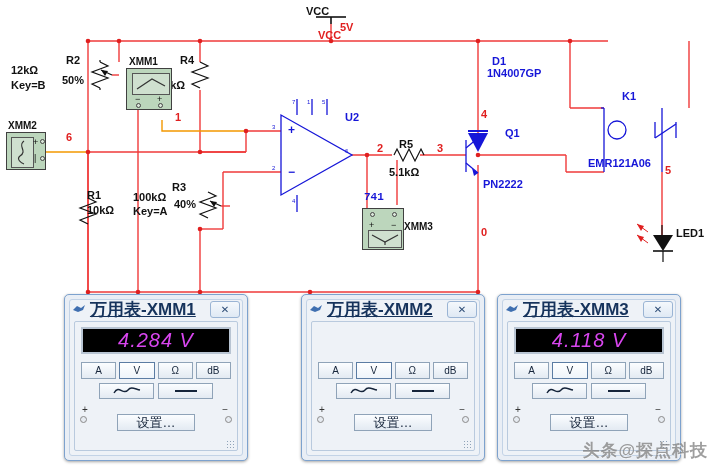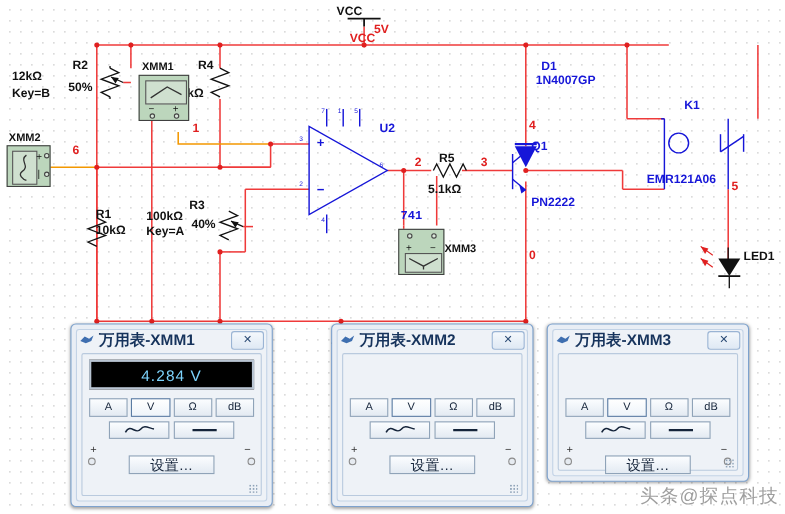--- a/index.html
+++ b/index.html
@@ -32,33 +32,33 @@
 
   
   .dlg{position:absolute;background:#e9eef5;
        border:1px solid #7da2ce;border-radius:5px;
        box-shadow:0 1px 3px rgba(0,0,0,.35);
        box-sizing:border-box;padding:4px;}
   .dlg-inner{background:#eef2f7;border:1px solid #c3d3e6;border-radius:3px;
              height:100%;box-sizing:border-box;position:relative;}
   .dlg-title{display:flex;align-items:center;height:19px;padding:0 2px;}
   .dlg-ico{width:14px;height:11px;margin-right:4px;flex:0 0 auto;}
-  .dlg-caption{font-size:14px;font-weight:bold;color:#16335c;
-               letter-spacing:0;flex:1 1 auto;white-space:nowrap;}
+  .dlg-caption{font-size:17px;font-weight:bold;color:#16335c;
+               letter-spacing:0;flex:1 1 auto;white-space:nowrap;text-decoration:underline;}
   .dlg-close{width:28px;height:15px;border:1px solid #9ab4d4;border-radius:3px;
              background:linear-gradient(#f4f8fc,#dfe9f4);
              display:flex;align-items:center;justify-content:center;
              font-size:10px;color:#2a4a74;flex:0 0 auto;}
   .dlg-body{position:absolute;left:4px;right:4px;top:21px;bottom:4px;
             background:#eef2f7;border:1px solid #b9cade;border-radius:2px;}
 
   .readout{position:absolute;left:6px;right:6px;top:5px;height:27px;
            background:#000;border:2px solid #b8c4d2;box-sizing:border-box;
            display:flex;align-items:center;justify-content:center;}
-  .readout span{color:#7dd3fc;font-size:14px;letter-spacing:1px;}
+  .readout span{color:#d946ef;font-size:20px;letter-spacing:1px;font-style:italic;}
 
   .btnrow{position:absolute;left:6px;right:6px;display:flex;gap:3px;}
   .mbtn{flex:1 1 0;height:17px;border:1px solid #8fa3b8;
         background:linear-gradient(#fbfdff,#e3eaf2);
         display:flex;align-items:center;justify-content:center;
         font-size:10px;color:#15243a;box-sizing:border-box;}
   .mbtn.sel{border:1px solid #5b7ca3;background:linear-gradient(#ffffff,#eef4fa);}
 
   .btnrow2{position:absolute;left:24px;right:24px;display:flex;gap:4px;}
   .wbtn{flex:1 1 0;height:16px;border:1px solid #8fa3b8;
@@ -71,21 +71,21 @@
           font-size:13px;color:#15243a;box-sizing:border-box;}
 
   .term{position:absolute;font-size:10px;color:#333;}
   .termring{position:absolute;width:7px;height:7px;border:1px solid #8a8a8a;
             border-radius:50%;background:#e6ebf1;box-sizing:border-box;}
   .grip{position:absolute;right:3px;bottom:2px;width:8px;height:8px;
         background-image:radial-gradient(#8fa3b8 0.8px,transparent 0.9px);
         background-size:3px 3px;}
 
   
-  #wm{position:absolute;right:6px;bottom:5px;font-size:17px;font-weight:normal;
+  #wm{position:absolute;right:6px;bottom:5px;font-size:17px;font-weight:bold;
       color:rgba(120,120,120,.72);white-space:nowrap;letter-spacing:1px;
       text-shadow:0 1px 0 rgba(255,255,255,.6);}
 </style>
 </head>
 <body>
 
 <div id="canvas">
 
   <svg id="wires" viewBox="0 0 714 467" xmlns="http://www.w3.org/2000/svg">
     <g stroke="#ef3a3a" stroke-width="1.4" fill="none">
@@ -268,21 +268,21 @@
 
   <div class="lbl lbl-black" style="left:399px;top:139px;">R5</div>
   <div class="lbl lbl-black" style="left:389px;top:167px;">5.1kΩ</div>
 
   <div class="lbl lbl-blue" style="left:345px;top:112px;">U2</div>
   <div class="lbl lbl-blue" style="left:364px;top:192px;font-family:Liberation Mono, monospace;">741</div>
 
   <div class="lbl lbl-blue" style="left:492px;top:56px;">D1</div>
   <div class="lbl lbl-blue" style="left:487px;top:68px;">1N4007GP</div>
 
-  <div class="lbl lbl-blue" style="left:483px;top:128px;">Q1</div>
+  <div class="lbl lbl-blue" style="left:505px;top:128px;">Q1</div>
   <div class="lbl lbl-blue" style="left:483px;top:179px;">PN2222</div>
 
   <div class="lbl lbl-blue" style="left:622px;top:91px;">K1</div>
   <div class="lbl lbl-blue" style="left:588px;top:158px;">EMR121A06</div>
 
   <div class="lbl lbl-black" style="left:676px;top:228px;">LED1</div>
 
   <div class="lbl lbl-black lbl-sm" style="left:129px;top:57px;">XMM1</div>
   <div class="lbl lbl-black lbl-sm" style="left:8px;top:121px;">XMM2</div>
   <div class="lbl lbl-black lbl-sm" style="left:404px;top:222px;">XMM3</div>
@@ -416,30 +416,33 @@
       <div class="setbtn" style="left:42px;right:42px;top:92px;">设置…</div>
       <div class="term" style="left:7px;top:82px;">+</div>
       <div class="termring" style="left:5px;top:94px;"></div>
       <div class="term" style="right:9px;top:82px;">−</div>
       <div class="termring" style="right:5px;top:94px;"></div>
       <div class="grip"></div>
     </div>
   </div>
 </div>
 
-<div class="dlg" style="left:497px;top:294px;width:184px;height:144px;">
+<div class="dlg" style="left:497px;top:294px;width:184px;height:167px;">
   <div class="dlg-inner">
     <div class="dlg-title">
       <svg class="dlg-ico" viewBox="0 0 14 11">
         <path d="M1 6 L5 2 L9 4 L13 1 L11 6 L6 8 Z" fill="#3f6fb0"></path>
       </svg>
       <div class="dlg-caption">万用表-XMM3</div>
       <div class="dlg-close">✕</div>
     </div>
     <div class="dlg-body">
+      <div class="readout">
+        <span>4.118 V</span>
+      </div>
       <div class="btnrow" style="top:40px;">
         <div class="mbtn">A</div>
         <div class="mbtn sel">V</div>
         <div class="mbtn">Ω</div>
         <div class="mbtn">dB</div>
       </div>
       <div class="btnrow2" style="top:61px;">
         <div class="wbtn">
           <svg width="30" height="10" viewBox="0 0 30 10">
             <path d="M2 7 C7 -2 11 10 16 4 C19 0 23 3 28 4" stroke="#15243a" fill="none" stroke-width="1.4"></path>

